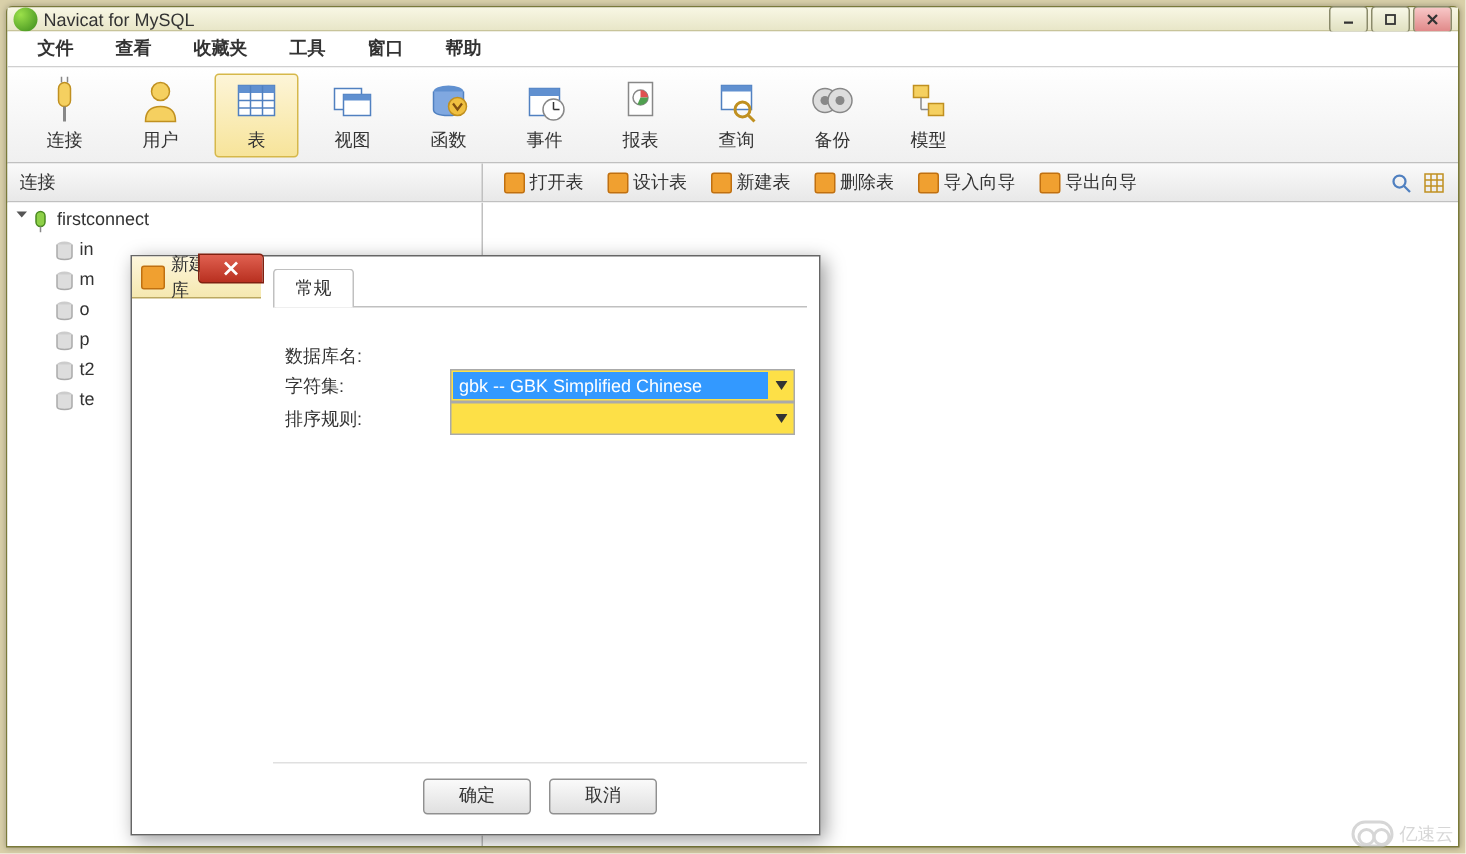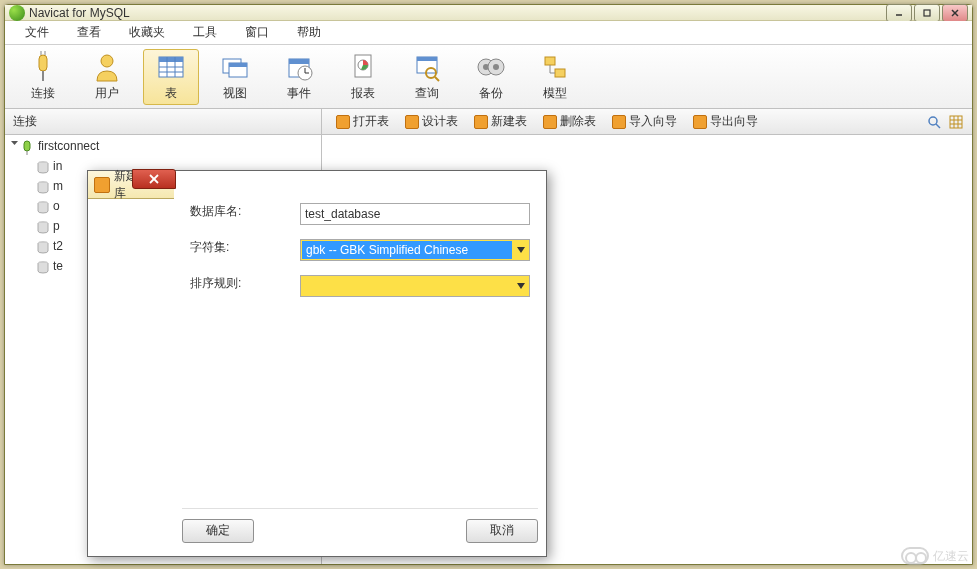--- a/index.html
+++ b/index.html
@@ -6,21 +6,21 @@
 body{background:#d9d0a9;width:977px;height:569px;overflow:hidden;position:relative;}
 .window{position:absolute;top:4px;left:4px;width:969px;height:561px;background:#f5f5f5;border:1px solid #7a7a3a;border-radius:4px 4px 0 0;box-shadow:0 0 4px rgba(0,0,0,.3);display:flex;flex-direction:column;}
 .titlebar{height:16px;background:linear-gradient(#f8f7e4,#e8e6c8);display:flex;align-items:center;padding:0 4px;border-bottom:1px solid #c8c49a;}
 .app-icon{width:16px;height:16px;margin-right:4px;background:radial-gradient(circle at 30% 30%,#9be04a,#3a8a1a);border-radius:50%;}
 .title-text{flex:1;color:#333;font-size:12px;}
 .win-controls{display:flex;gap:2px;}
 .win-btn{width:26px;height:18px;border:1px solid #8a8a6a;border-radius:3px;background:linear-gradient(#f8f8e8,#e0e0c0);display:flex;align-items:center;justify-content:center;}
 .win-btn.close{background:linear-gradient(#f8c8c8,#e08888);}
 .win-btn svg{width:10px;height:10px;}
 .menubar{height:24px;background:#fff;display:flex;align-items:center;padding:0 6px;border-bottom:1px solid #d0d0d0;}
-.menu-item{padding:15px 14px;color:#333;}
+.menu-item{padding:15px 14px;color:#333;font-weight:bold;}
 .toolbar-main{height:64px;background:linear-gradient(#fff,#f0f0f0);border-bottom:1px solid #c0c0c0;display:flex;align-items:center;padding:0 10px;gap:8px;}
 .tool-btn{width:56px;height:56px;display:flex;flex-direction:column;align-items:center;justify-content:center;border:1px solid transparent;border-radius:3px;}
 .tool-btn.active{background:linear-gradient(#fdf5d8,#f7e49a);border-color:#d6b84a;}
 .tool-icon{width:32px;height:32px;display:flex;align-items:center;justify-content:center;}
 .tool-label{font-size:12px;color:#333;margin-top:2px;}
 .sub-toolbar{height:26px;background:linear-gradient(#fafafa,#e8e8e8);border-bottom:1px solid #c0c0c0;display:flex;align-items:center;}
 .conn-label{width:317px;padding-left:8px;color:#333;border-right:1px solid #c0c0c0;height:100%;display:flex;align-items:center;}
 .sub-actions{flex:1;display:flex;align-items:center;justify-content:flex-start;padding-left:8px;gap:4px;}
 .sub-action{display:flex;align-items:center;gap:3px;padding:2px 6px;color:#333;}
 .sub-action .sicon{width:14px;height:14px;background:#f0a030;border:1px solid #c07010;border-radius:2px;}
@@ -38,28 +38,28 @@
 .overlay-dialog{position:absolute;left:87px;top:170px;width:460px;height:387px;background:#fff;border:1px solid #666;box-shadow:3px 3px 12px rgba(0,0,0,.4);display:flex;}
 .dlg-title{height:28px;background:linear-gradient(#fdf6dc,#f5e8b0);display:flex;align-items:center;padding:0 6px;border-bottom:1px solid #bba860;position:relative;}
 .dlg-icon{width:16px;height:16px;margin-right:4px;background:#f0a030;border:1px solid #c07010;border-radius:2px;}
 .dlg-title-text{flex:1;color:#333;font-size:12px;}
 .dlg-close{position:absolute;right:-2px;top:-2px;width:44px;height:20px;background:linear-gradient(#e06050,#b83020);border:1px solid #802010;border-radius:0 3px 0 3px;display:flex;align-items:center;justify-content:center;}
 .dlg-close svg{stroke:#fff;}
 .dlg-body{flex:1;padding:8px;display:flex;flex-direction:column;}
 .tab-strip{height:26px;display:flex;border-bottom:1px solid #c0c0c0;}
 .tab{padding:4px 14px;border:1px solid #c0c0c0;border-bottom:none;background:#fff;margin-bottom:-1px;border-radius:3px 3px 0 0;color:#333;}
 .form-area{flex:1;padding:24px 8px 8px 8px;}
-.form-row{display:flex;align-items:flex-start;margin-bottom:14px;}
+.form-row{display:flex;align-items:center;}
 .form-label{width:110px;color:#333;}
 .text-input{width:230px;height:22px;border:1px solid #aaa;padding:0 4px;color:#333;font-size:12px;}
 .combo{width:230px;height:22px;border:1px solid #aaa;display:flex;align-items:center;position:relative;background:#fde047;}
 .combo-value{flex:1;padding:0 4px;color:#fff;background:#3399ff;height:18px;margin:1px;display:flex;align-items:center;overflow:hidden;font-size:12px;}
 .combo-value.empty{background:transparent;color:#333;}
 .combo-arrow{width:16px;height:100%;display:flex;align-items:center;justify-content:center;}
-.dlg-buttons{height:40px;border-top:1px solid #e0e0e0;display:flex;align-items:center;justify-content:space-between;gap:12px;padding-top:4px;}
+.dlg-buttons{height:40px;border-top:1px solid #e0e0e0;display:flex;align-items:center;justify-content:center;gap:12px;padding-top:4px;}
 .dlg-btn{width:72px;height:24px;background:linear-gradient(#fafafa,#e0e0e0);border:1px solid #909090;border-radius:3px;color:#333;}
 
 .watermark{position:absolute;right:8px;bottom:4px;color:#bbb;font-size:18px;display:flex;align-items:center;gap:4px;opacity:.6;}
 .watermark .wicon{width:28px;height:18px;border:2px solid #bbb;border-radius:10px;position:relative;}
 .watermark .wicon::before,.watermark .wicon::after{content:"";position:absolute;width:8px;height:8px;border:2px solid #bbb;border-radius:50%;top:3px;}
 .watermark .wicon::before{left:2px;} .watermark .wicon::after{left:12px;}
 </style>
 </head>
 <body>
 
@@ -132,20 +132,31 @@
       </div>
     <div class="tool-btn">
         <div class="tool-icon">
           <svg width="32" height="32" viewBox="0 0 32 32">
             <rect x="4" y="8" width="18" height="14" fill="#fff" stroke="#5080c0"></rect>
             <rect x="10" y="12" width="18" height="14" fill="#fff" stroke="#5080c0"></rect>
             <rect x="10" y="12" width="18" height="4" fill="#6090d0"></rect>
           </svg>
         </div>
         <div class="tool-label">视图</div>
+      </div>
+    <div class="tool-btn">
+        <div class="tool-icon">
+          <svg width="32" height="32" viewBox="0 0 32 32">
+            <ellipse cx="16" cy="10" rx="10" ry="4" fill="#6090d0"></ellipse>
+            <path d="M6 10 L6 22 Q6 26 16 26 Q26 26 26 22 L26 10" fill="#80a8e0" stroke="#5080c0"></path>
+            <circle cx="22" cy="20" r="6" fill="#f0c040" stroke="#c09020"></circle>
+            <path d="M19 18 L22 22 L25 18" fill="none" stroke="#805010" stroke-width="1.5"></path>
+          </svg>
+        </div>
+        <div class="tool-label">函数</div>
       </div>
     <div class="tool-btn">
         <div class="tool-icon">
           <svg width="32" height="32" viewBox="0 0 32 32">
             <rect x="6" y="8" width="20" height="18" fill="#fff" stroke="#5080c0"></rect>
             <rect x="6" y="8" width="20" height="5" fill="#6090d0"></rect>
             <circle cx="22" cy="22" r="7" fill="#fff" stroke="#888"></circle>
             <line x1="22" y1="22" x2="22" y2="17" stroke="#333"></line>
             <line x1="22" y1="22" x2="26" y2="22" stroke="#333"></line>
           </svg>
@@ -307,24 +318,26 @@
     <div class="dlg-icon"></div>
     <div class="dlg-title-text">新建数据库</div>
     <div class="dlg-close">
         <svg width="12" height="10" viewBox="0 0 12 10">
           <line x1="2" y1="1" x2="10" y2="9" stroke-width="1.8"></line>
           <line x1="10" y1="1" x2="2" y2="9" stroke-width="1.8"></line>
         </svg>
       </div>
   </div>
   <div class="dlg-body">
+    <div class="tab-strip">
+      <div class="tab">常规</div>
+    </div>
     <div class="form-area">
       <div class="form-row">
         <div class="form-label">数据库名:</div>
-        <input class="text-input" value="test_database" style="">
       </div>
       <div class="form-row">
         <div class="form-label">字符集:</div>
         <div class="combo">
           <div class="combo-value">gbk -- GBK Simplified Chinese</div>
           <div class="combo-arrow">
               <svg width="8" height="6" viewBox="0 0 8 6">
                 <path d="M0 0 L8 0 L4 6 Z" fill="#333"></path>
               </svg>
             </div>

